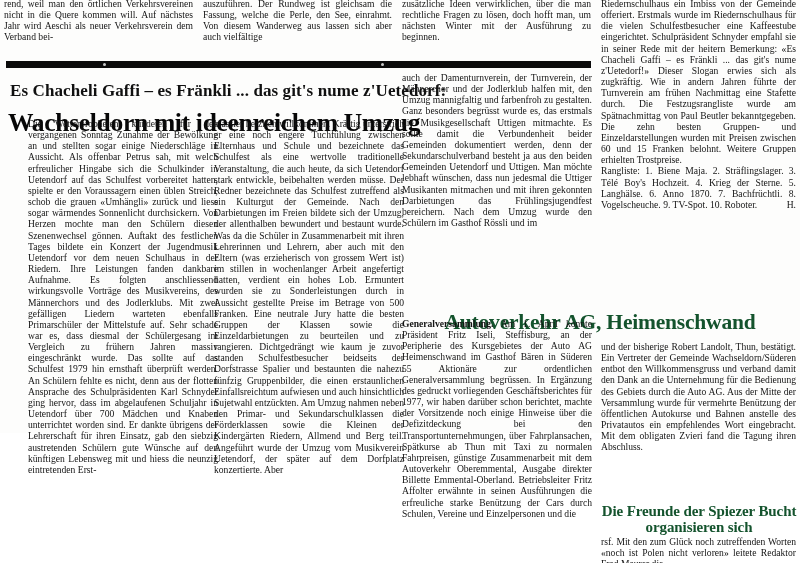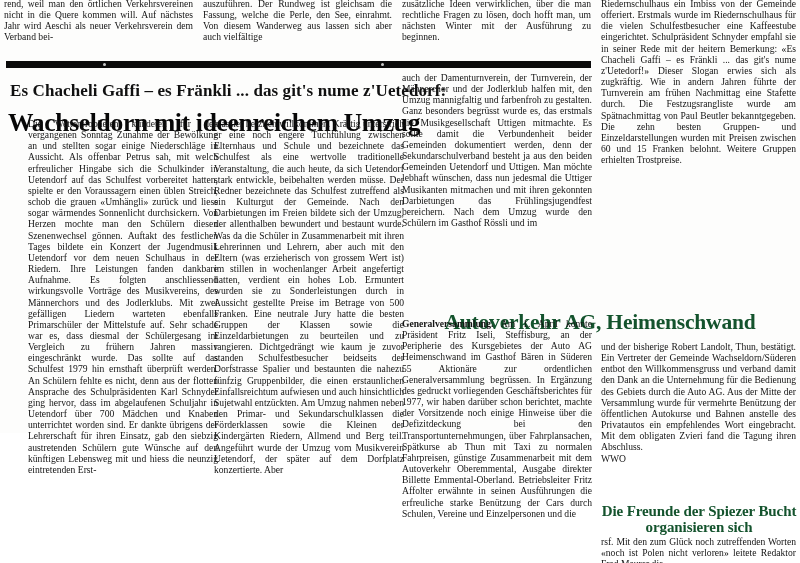--- a/index.html
+++ b/index.html
@@ -164,30 +164,30 @@
     <p>Die Wetterpropheten kündeten für den vergangenen Sonntag Zunahme der Bewölkung an und stellten sogar einige Niederschläge in Aussicht. Als offenbar Petrus sah, mit welch erfreulicher Hingabe sich die Schulkinder in Uetendorf auf das Schulfest vorbereitet hatten, spielte er den Voraussagern einen üblen Streich, schob die grauen «Umhängli» zurück und liess sogar wärmendes Sonnenlicht durchsickern. Von Herzen mochte man den Schülern diesen Szenenwechsel gönnen. Auftakt des festlichen Tages bildete ein Konzert der Jugendmusik Uetendorf vor dem neuen Schulhaus in der Riedern. Ihre Leistungen fanden dankbare Aufnahme. Es folgten anschliessend wirkungsvolle Vorträge des Musikvereins, des Männerchors und des Jodlerklubs. Mit zwei gefälligen Liedern warteten ebenfalls Primarschüler der Mittelstufe auf. Sehr schade war es, dass diesmal der Schülergesang im Vergleich zu frühern Jahren massiv eingeschränkt wurde. Das sollte auf das Schulfest 1979 hin ernsthaft überprüft werden. An Schülern fehlte es nicht, denn aus der flotten Ansprache des Schulpräsidenten Karl Schnyder ging hervor, dass im abgelaufenen Schuljahr in Uetendorf über 700 Mädchen und Knaben unterrichtet worden sind. Er dankte übrigens der Lehrerschaft für ihren Einsatz, gab den siebzig austretenden Schülern gute Wünsche auf den künftigen Lebensweg mit und hiess die neunzig eintretenden Erst-</p>
   </div>
   <div class="col" id="a1-c2">
     <p>klässler herzlich willkommen. Kräftig unterstrich er eine noch engere Tuchfühlung zwischen Elternhaus und Schule und bezeichnete das Schulfest als eine wertvolle traditionelle Veranstaltung, die auch heute, da sich Uetendorf stark entwickle, beibehalten werden müsse. Der Redner bezeichnete das Schulfest zutreffend als ein Kulturgut der Gemeinde. Nach den Darbietungen im Freien bildete sich der Umzug, der allenthalben bewundert und bestaunt wurde. Was da die Schüler in Zusammenarbeit mit ihren Lehrerinnen und Lehrern, aber auch mit den Eltern (was erzieherisch von grossem Wert ist) im stillen in wochenlanger Arbeit angefertigt hatten, verdient ein hohes Lob. Ermuntert wurden sie zu Sonderleistungen durch in Aussicht gestellte Preise im Betrage von 500 Franken. Eine neutrale Jury hatte die besten Gruppen der Klassen sowie die Einzeldarbietungen zu beurteilen und zu rangieren. Dichtgedrängt wie kaum je zuvor standen Schulfestbesucher beidseits der Dorfstrasse Spalier und bestaunten die nahezu fünfzig Gruppenbilder, die einen erstaunlichen Einfallsreichtum aufwiesen und auch hinsichtlich Sujetwahl entzückten. Am Umzug nahmen neben den Primar- und Sekundarschulklassen die Förderklassen sowie die Kleinen der Kindergärten Riedern, Allmend und Berg teil. Angeführt wurde der Umzug vom Musikverein Uetendorf, der später auf dem Dorfplatz konzertierte. Aber</p>
   </div>
   <div class="col" id="a1-c3">
     <p>auch der Damenturnverein, der Turnverein, der Männerchor und der Jodlerklub halfen mit, den Umzug mannigfaltig und farbenfroh zu gestalten. Ganz besonders begrüsst wurde es, das erstmals die Musikgesellschaft Uttigen mitmachte. Es sollte damit die Verbundenheit beider Gemeinden dokumentiert werden, denn der Sekundarschulverband besteht ja aus den beiden Gemeinden Uetendorf und Uttigen. Man möchte lebhaft wünschen, dass nun jedesmal die Uttiger Musikanten mitmachen und mit ihren gekonnten Darbietungen das Frühlingsjugendfest bereichern. Nach dem Umzug wurde den Schülern im Gasthof Rössli und im</p>
   </div>
   <div class="col" id="a1-c4">
     <p>Riedernschulhaus ein Imbiss von der Gemeinde offeriert. Erstmals wurde im Riedernschulhaus für die vielen Schulfestbesucher eine Kaffeestube eingerichtet. Schulpräsident Schnyder empfahl sie in seiner Rede mit der heitern Bemerkung: «Es Chacheli Gaffi – es Fränkli ... das git's nume z'Uetedorf!» Dieser Slogan erwies sich als zugkräftig. Wie in andern Jahren führte der Turnverein am frühen Nachmittag eine Stafette durch. Die Festzugsrangliste wurde am Spätnachmittag von Paul Beutler bekanntgegeben. Die zehn besten Gruppen- und Einzeldarstellungen wurden mit Preisen zwischen 60 und 15 Franken belohnt. Weitere Gruppen erhielten Trostpreise.</p>
+    <p class="clearfix"><span>Rangliste: 1. Biene Maja. 2. Sträflingslager. 3. Télé Boy's Hochzeit. 4. Krieg der Sterne. 5. Langhälse. 6. Anno 1870. 7. Bachfrüchtli. 8. Vogelscheuche. 9. TV-Spot. 10. Roboter.</span><span class="sig-inline">H.</span></p>
   </div>
 
   <h2 class="headline-sec" id="a2-head">Autoverkehr AG, Heimenschwand</h2>
   <div class="col" id="a2-c1">
     <p><span class="lead-run">Generalversammlung.</span><span> Am 1. April konnte Präsident Fritz Iseli, Steffisburg, an der Peripherie des Kursgebietes der Auto AG Heimenschwand im Gasthof Bären in Süderen 55 Aktionäre zur ordentlichen Generalversammlung begrüssen. In Ergänzung des gedruckt vorliegenden Geschäftsberichtes für 1977, wir haben darüber schon berichtet, machte der Vorsitzende noch einige Hinweise über die Defizitdeckung bei den Transportunternehmungen, über Fahrplansachen, Spätkurse ab Thun mit Taxi zu normalen Fahrpreisen, günstige Zusammenarbeit mit dem Autoverkehr Oberemmental, Ausgabe direkter Billette Emmental-Oberland. Betriebsleiter Fritz Affolter erwähnte in seinen Ausführungen die erfreuliche starke Benützung der Cars durch Schulen, Vereine und Einzelpersonen und die</span></p>
   </div>
   <div class="col" id="a2-c2">
     <p>und der bisherige Robert Landolt, Thun, bestätigt.
 Ein Vertreter der Gemeinde Wachseldorn/Süderen entbot den Willkommensgruss und verband damit den Dank an die Unternehmung für die Bedienung des Gebiets durch die Auto AG. Aus der Mitte der Versammlung wurde für vermehrte Benützung der öffentlichen Autokurse und Bahnen anstelle des Privatautos ein empfehlendes Wort eingebracht. Mit dem obligaten Zvieri fand die Tagung ihren Abschluss.</p>
-    <p class="signature">WWO</p>
   </div>
 
   <h2 class="headline-sec" id="a3-head">Die Freunde der Spiezer Bucht organisieren sich</h2>
   <div class="col" id="a3-c1">
     <p>rsf. Mit den zum Glück noch zutreffenden Worten «noch ist Polen nicht verloren» leitete Redaktor Fred Maurer die</p>
   </div>
 
 </div>
 
 </body></html>

